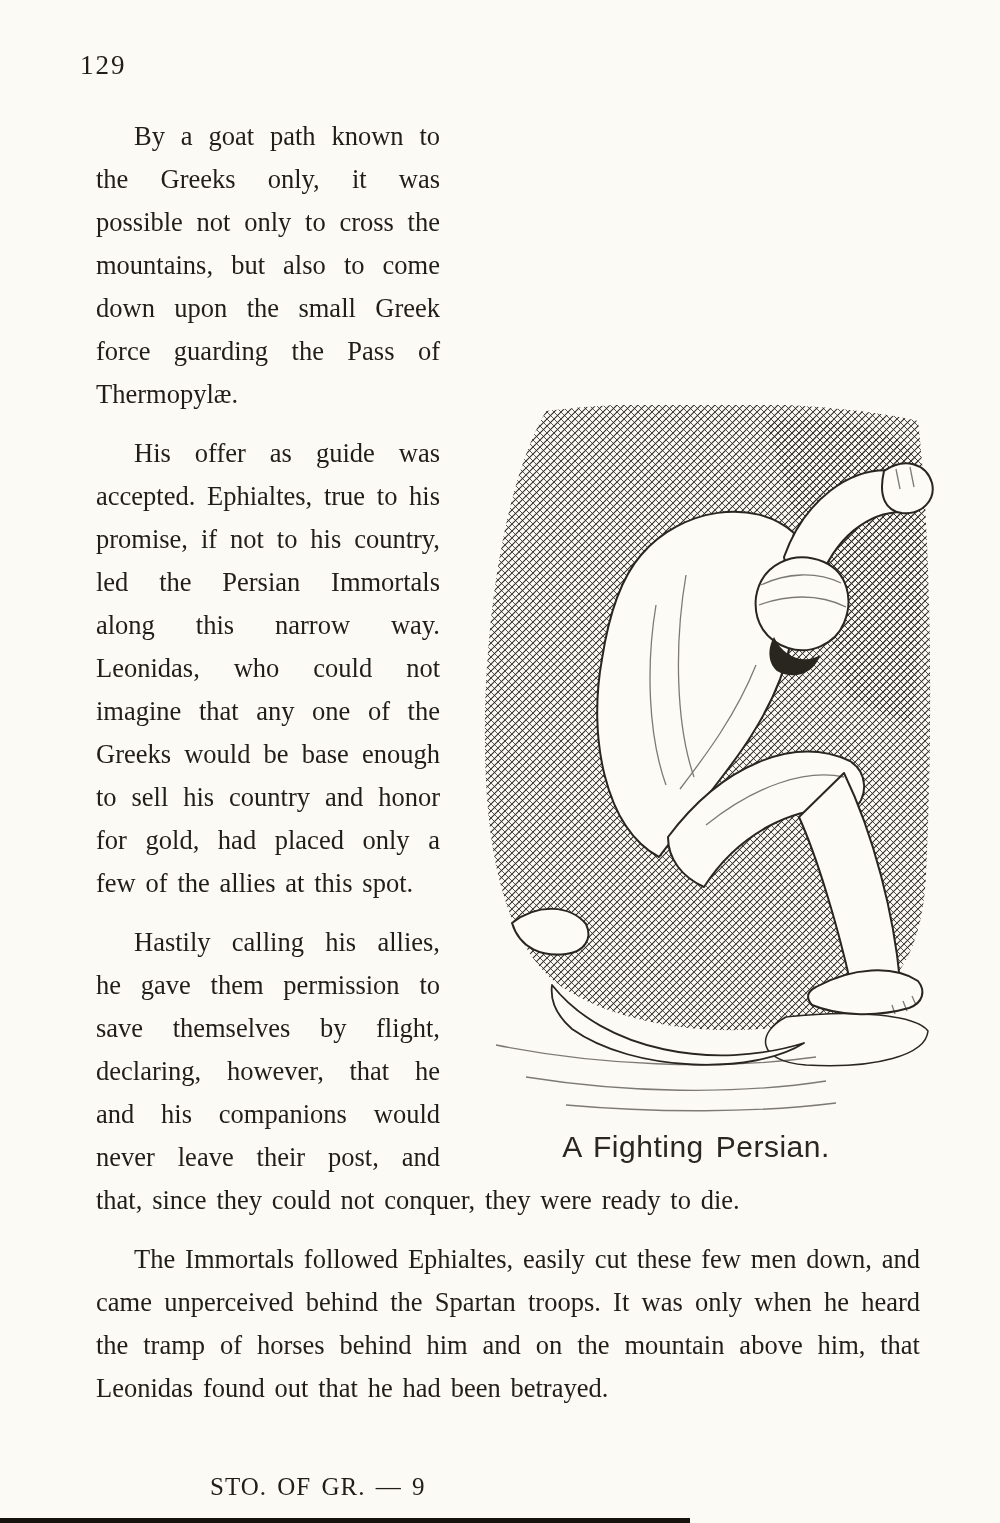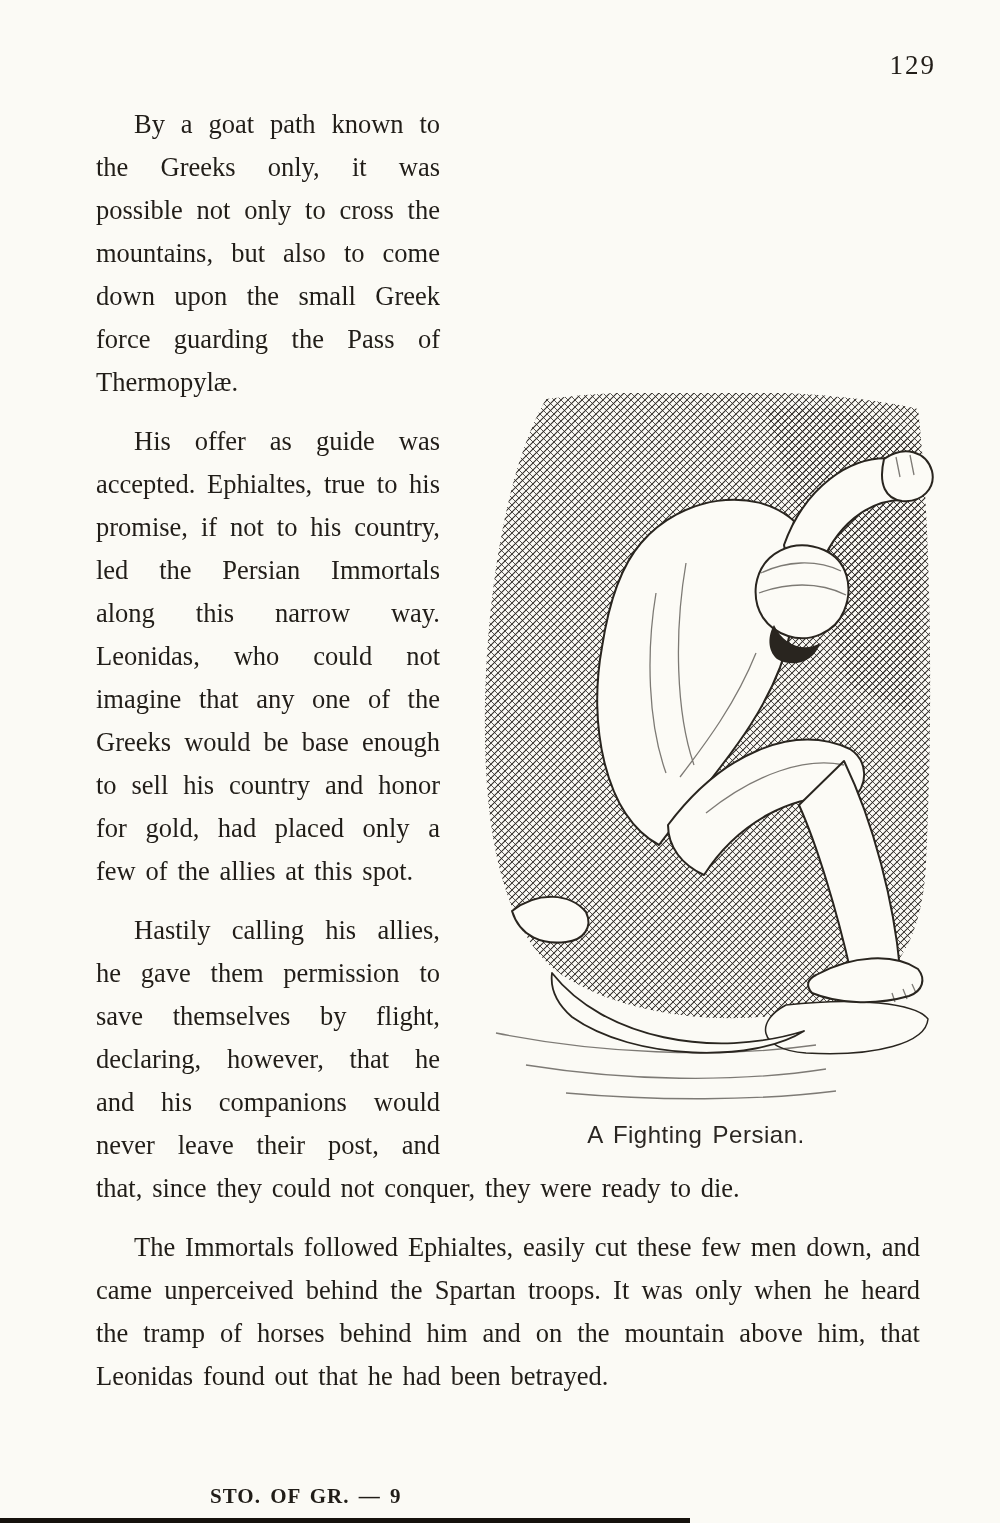--- a/index.html
+++ b/index.html
@@ -12,24 +12,24 @@
     width: 1000px;
     height: 1523px;
     background: #fbfaf5;
     color: #211d18;
     font-family: "Liberation Serif", "DejaVu Serif", serif;
     overflow: hidden;
     box-sizing: border-box;
     padding: 50px 64px 0 80px;
   }
   .page-number {
-    text-align: right;
+    text-align: left;
     font-size: 27px;
     letter-spacing: 2px;
-    margin-bottom: 22px;
+    margin-bottom: 34px;
   }
   .body-text {
     font-size: 26.5px;
     line-height: 43px;
     text-align: justify;
     word-spacing: 0.12em;
   }
   .para {
     margin: 16px;
     text-indent: 38px;
@@ -40,33 +40,33 @@
     margin: 290px 0 8px 16px;
     text-align: center;
   }
   .illustration svg {
     display: block;
     width: 480px;
     height: 710px;
   }
   .illustration figcaption {
     font-family: "Liberation Sans", "DejaVu Sans", sans-serif;
-    font-size: 24px;
+    font-size: 30px;
     color: #2a2622;
     margin-top: 10px;
     text-indent: 0;
     text-align: center;
     letter-spacing: 0.5px;
   }
   .printers-sig {
     position: absolute;
     left: 210px;
-    bottom: 14px;
-    font-size: 21px;
-    font-weight: bold;
+    bottom: 22px;
+    font-size: 25px;
+    font-weight: normal;
     letter-spacing: 1px;
     word-spacing: 3px;
   }
   .scan-edge {
     position: absolute;
     left: 0;
     bottom: 0;
     width: 690px;
     height: 5px;
     background: #16120d;

